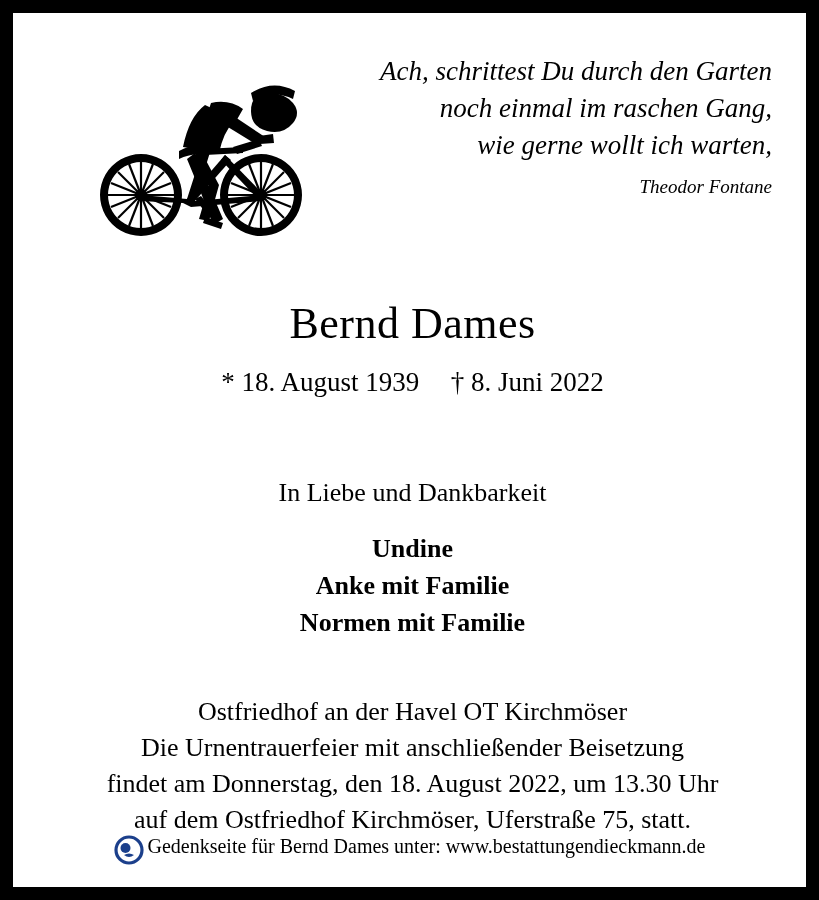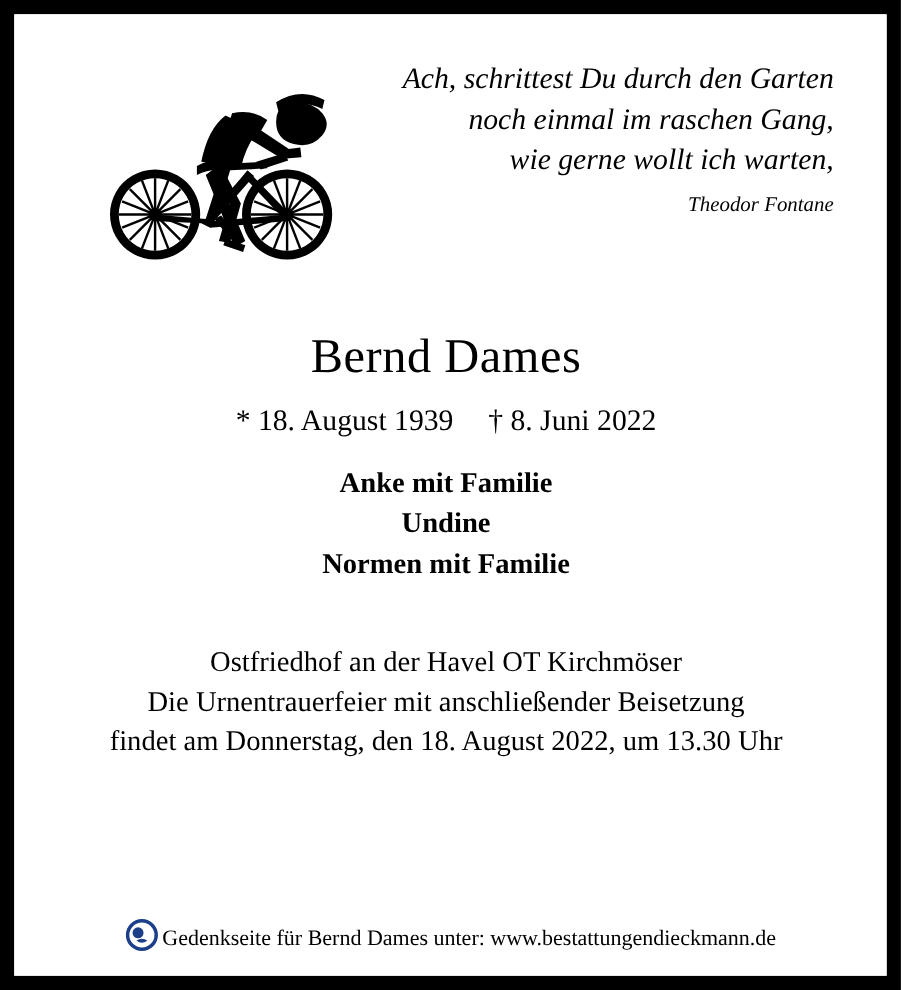--- a/index.html
+++ b/index.html
@@ -22,21 +22,21 @@
     background: #ffffff;
     border: 13px solid #000000;
     padding: 0;
   }
   .inner {
     position: relative;
     box-sizing: border-box;
     width: 100%;
     height: 100%;
     background: #ffffff;
-    padding: 18px 38px 10px 30px;
+    padding: 18px 24px 10px 30px;
   }
 
   
   .top {
     display: flex;
     flex-direction: row;
     align-items: flex-start;
     justify-content: space-between;
     height: 215px;
   }
@@ -116,21 +116,21 @@
   .ceremony-line { white-space: nowrap; }
 
   
   .footer {
     position: absolute;
     left: 0;
     right: 0;
     bottom: 22px;
     display: flex;
     flex-direction: row;
-    align-items: flex-end;
+    align-items: flex-start;
     justify-content: center;
   }
   .footer-icon {
     width: 30px;
     height: 30px;
     margin-right: 4px;
     flex: 0 0 auto;
   }
   .footer-text {
     font-size: 20px;
@@ -216,32 +216,34 @@
     <div class="name">Bernd Dames</div>
 
     <div class="dates">
       <span>*</span>
       <span>18. August 1939</span>
       <span class="sep"></span>
       <span>†</span>
       <span>8. Juni 2022</span>
     </div>
 
+    <div class="dedication-intro">In Liebe und Dankbarkeit</div>
 
     <div class="survivors">
+      <div class="survivor">Undine</div>
       <div class="survivor">Anke mit Familie</div>
-      <div class="survivor">Undine</div>
       <div class="survivor">Normen mit Familie</div>
     </div>
 
     <div class="place">Ostfriedhof an der Havel OT Kirchmöser</div>
 
     <div class="ceremony">
       <div class="ceremony-line">Die Urnentrauerfeier mit anschließender Beisetzung</div>
       <div class="ceremony-line">findet am Donnerstag, den 18. August 2022, um 13.30 Uhr</div>
+      <div class="ceremony-line">auf dem Ostfriedhof Kirchmöser, Uferstraße 75, statt.</div>
     </div>
 
     <div class="footer">
       <span class="footer-icon">
         <svg viewBox="0 0 30 30" width="30" height="30" aria-hidden="true">
           <circle cx="15" cy="15" r="13" fill="none" stroke="#1b3f8b" stroke-width="3.2"></circle>
           <circle cx="11.5" cy="13" r="5" fill="#1b3f8b"></circle>
           <path d="M10 20 q5 -3 10 0 q-5 4 -10 0 Z" fill="#1b3f8b"></path>
         </svg>
       </span>

